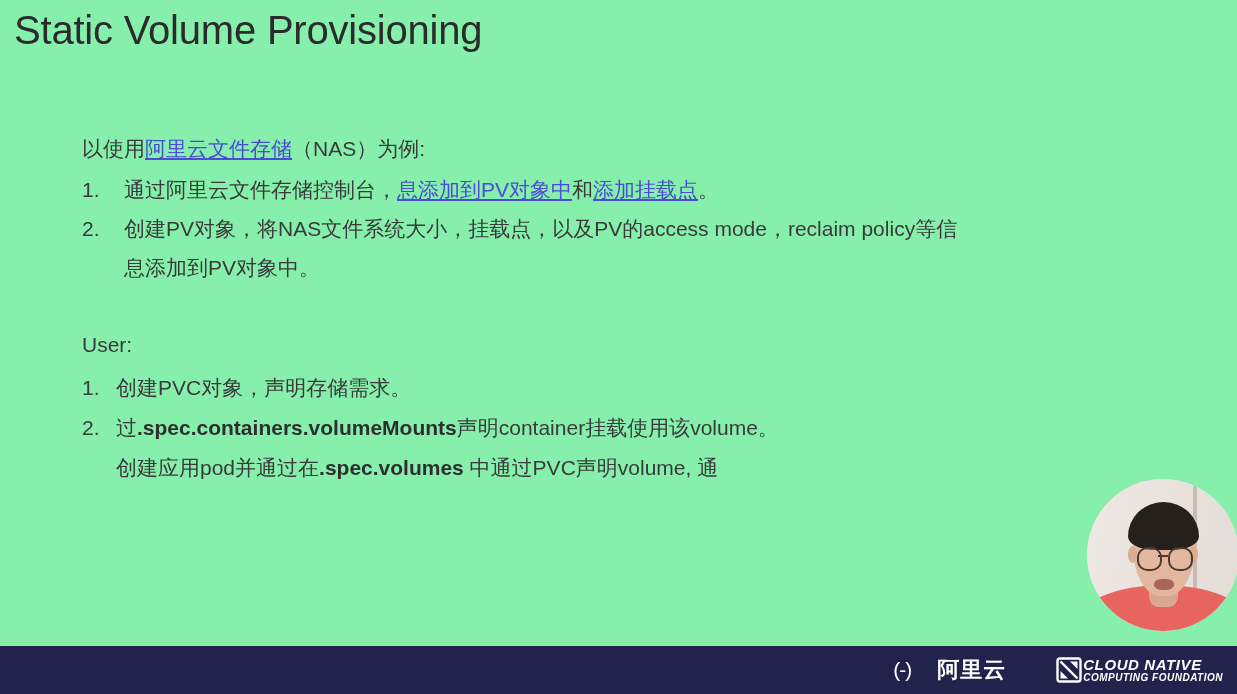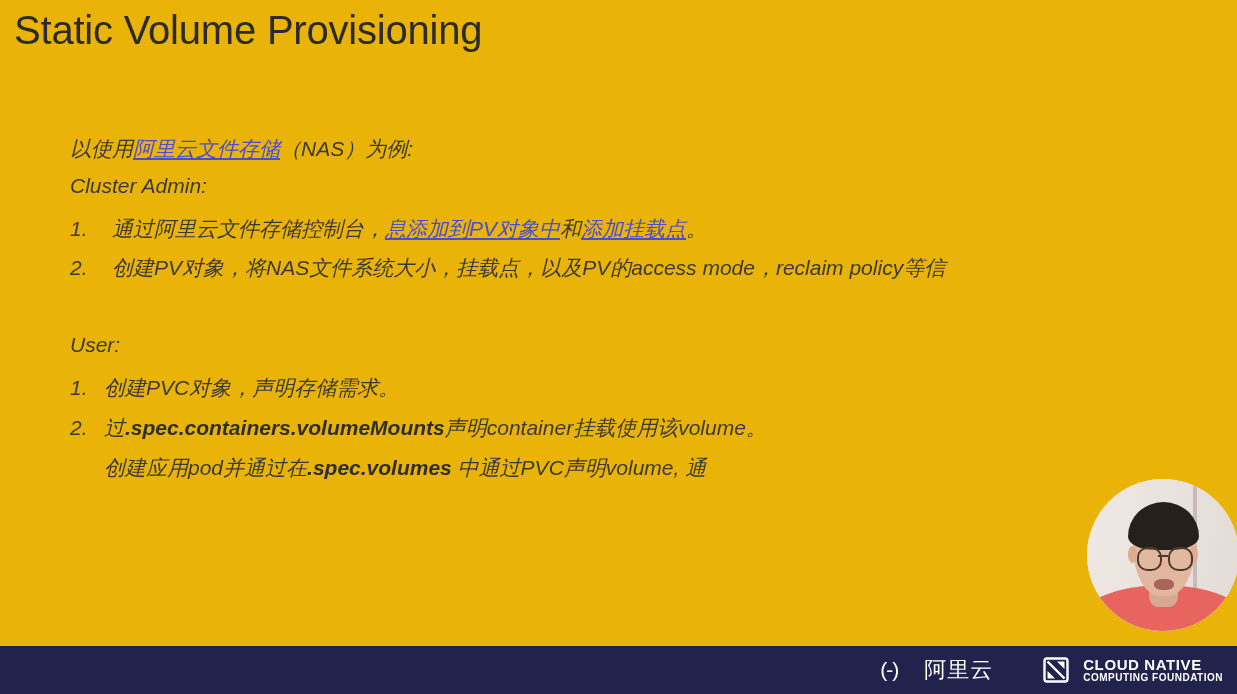--- a/index.html
+++ b/index.html
@@ -12,42 +12,41 @@
     height: 694px;
     position: relative;
     overflow: hidden;
     font-family: "Liberation Sans", "DejaVu Sans", sans-serif;
     color: #333333;
   }
 
   .slide {
     position: absolute;
     inset: 0;
-    background: #eab308;
+    background: #86efac;
   }
 
   
   .slide-title {
     position: absolute;
     left: 14px;
     top: 8px;
     font-size: 40px;
     font-weight: 400;
     color: #2b2b2b;
     letter-spacing: -0.2px;
     white-space: nowrap;
   }
 
   
   .body-block {
     position: absolute;
-    left: 70px;
+    left: 82px;
     top: 133px;
     width: 1090px;
-    font-style: italic;
   }
 
   .line {
     font-size: 21px;
     line-height: 31px;
     color: #3a3a3a;
     white-space: nowrap;
   }
 
   .lead-line { margin-bottom: 6px; }
@@ -222,29 +221,30 @@
     display: inline-flex;
     align-items: center;
     color: #ffffff;
     font-size: 21px;
     letter-spacing: -1px;
     font-weight: 500;
   }
   .aliyun-text {
     color: #ffffff;
     font-size: 22px;
-    font-weight: 400;
+    font-weight: 700;
     letter-spacing: 1px;
     padding-left: 19px;
   }
 
   .cncf-logo {
     display: flex;
     align-items: center;
-    gap: 14px;
+    gap: 1px;
+    font-style: italic;
   }
   .cncf-mark { display: block; }
   .cncf-words { line-height: 1.02; }
   .cncf-l1 {
     color: #ffffff;
     font-size: 15px;
     font-weight: 700;
     letter-spacing: 0.6px;
   }
   .cncf-l2 {
@@ -258,30 +258,30 @@
 <body>
 
 <div class="slide">
 
   <div class="slide-title">Static Volume Provisioning</div>
 
   <div class="body-block">
 
     <div class="line lead-line"><span>以使用</span><span class="lnk">阿里云文件存储</span><span>（NAS）为例:</span></div>
 
-    <div class="line role-line">Cluster Admin:</div>
 
     <ol class="steps admin-steps">
       <li>
         <span class="num">1.</span>
         <span class="txt"><span>通过阿里云文件存储控制台，</span><span class="lnk">息添加到PV对象中</span><span>和</span><span class="lnk">添加挂载点</span><span>。</span></span>
       </li>
       <li>
         <span class="num">2.</span>
         <span class="txt">创建PV对象，将NAS文件系统大小，挂载点，以及PV的access mode，reclaim policy等信</span>
+        <span class="txt">息添加到PV对象中。</span>
       </li>
     </ol>
 
     <div class="spacer-gap"></div>
 
     <div class="line role-line">User:</div>
 
     <ol class="steps user-steps">
       <li>
         <span class="num">1.</span>

